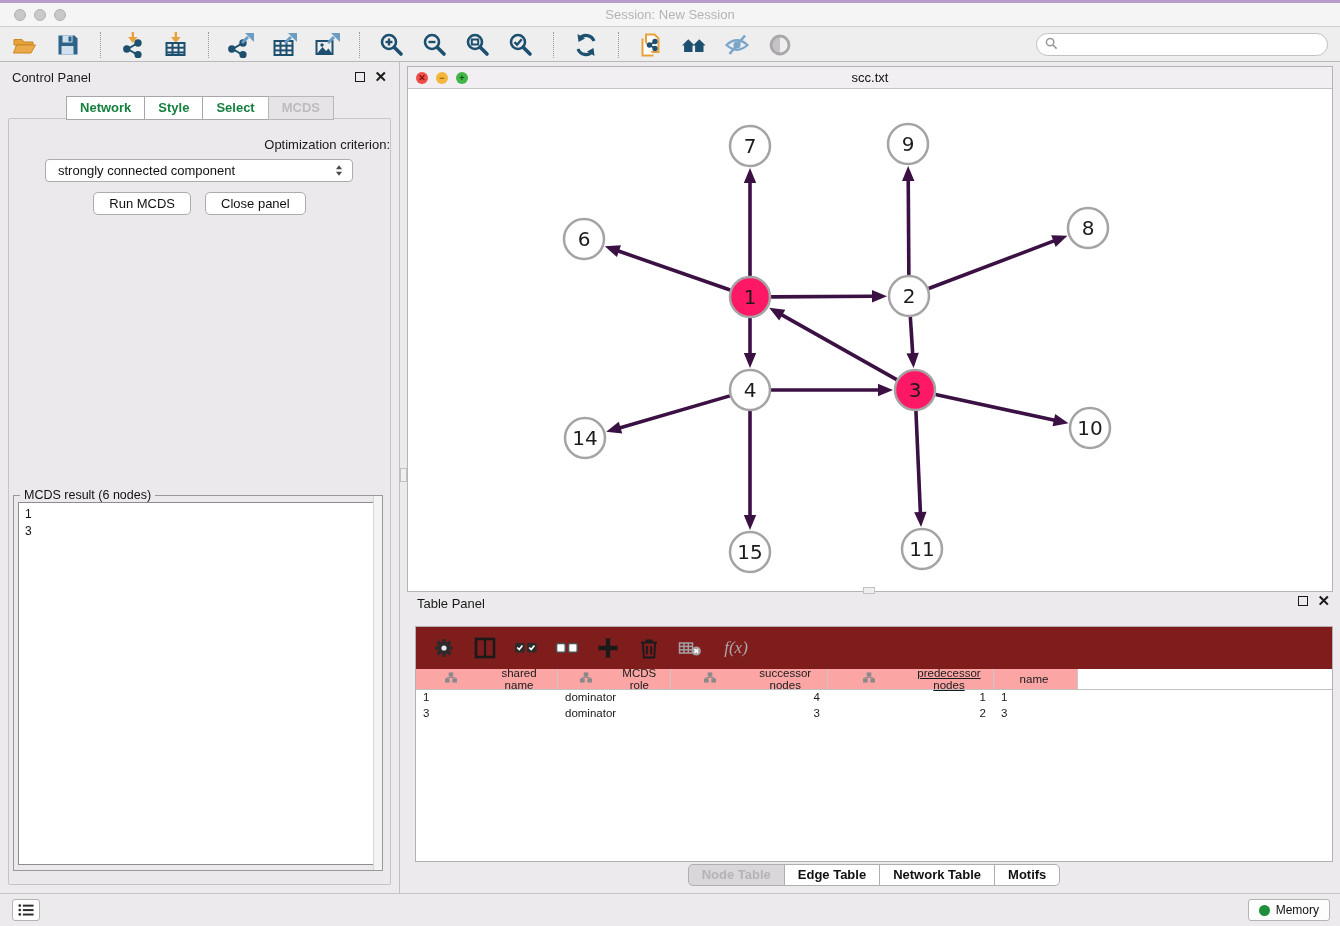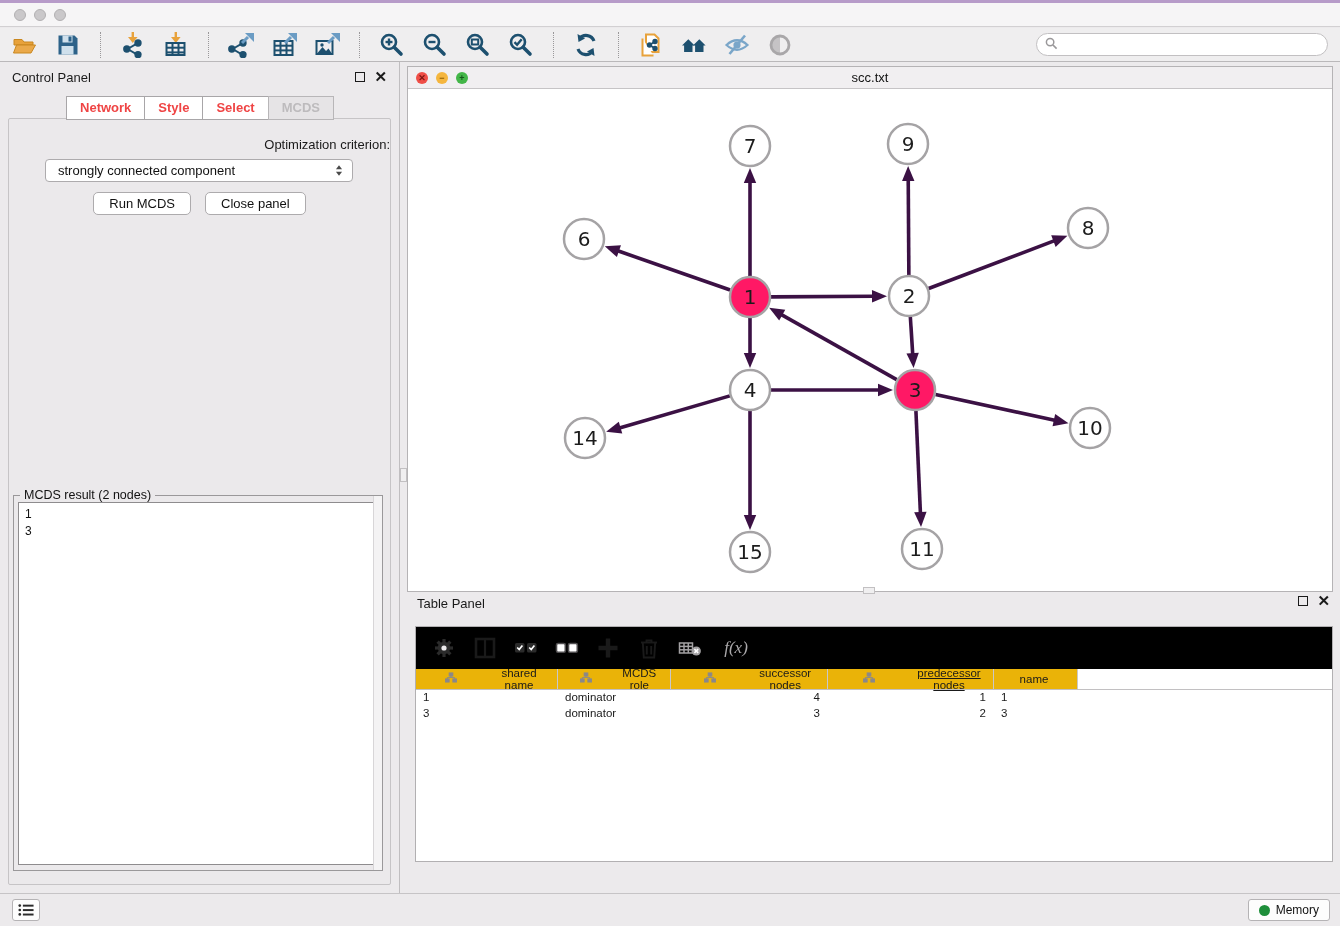--- a/index.html
+++ b/index.html
@@ -26,21 +26,21 @@
 
   
   .control-panel { position:absolute; left:0; top:62px; width:400px; bottom:33px; background:#eceaec;
                    border-right:1px solid #c0bec0; }
   .cp-header { height:30px; display:flex; align-items:center; padding:0 12px; font-size:13px; color:#1a1a1a; }
   .panel-btns { margin-left:auto; display:flex; gap:9px; align-items:center; }
   .float-glyph { width:10px; height:10px; border:1.6px solid #1a1a1a; display:inline-block; }
   .close-glyph { font-size:15px; font-weight:bold; color:#1a1a1a; line-height:10px; }
   .cp-tabs { position:absolute; top:34px; left:0; right:0; display:flex; justify-content:center; z-index:2; }
   .cp-tab { padding:3px 13px 4px; background:#fff; border:1px solid #a8a6a8; margin-right:-1px;
-            font-size:13px; font-weight:bold; color:#ef4444; }
+            font-size:13px; font-weight:bold; color:#15803d; }
   .cp-tab.active { background:#e6e4e6; color:#bdbbbd; border-color:#b8b6b8; }
   .cp-inner { position:absolute; left:8px; right:8px; top:56px; bottom:8px; background:#ebe9eb;
               border:1px solid #c6c4c6; border-radius:2px; }
   .opt-label { margin-top:18px; text-align:right; font-size:13px; color:#1a1a1a; }
   .select { position:absolute; left:36px; right:37px; top:40px; height:23px; background:#fff;
             border:1px solid #adabad; border-radius:4px; display:flex; align-items:center;
             padding:0 6px 0 12px; font-size:13px; color:#111; }
   .select .spacer { flex:1; }
   .cp-buttons { position:absolute; top:73px; left:0; right:0; display:flex; justify-content:center; gap:14px; }
   .btn { background:#fff; border:1px solid #adabad; border-radius:5px; font-size:13px; color:#111;
@@ -67,25 +67,25 @@
   .divider-handle-v { position:absolute; left:400px; top:468px; width:7px; height:14px;
                       background:#f0eff0; border:1px solid #c2c0c2; }
   .divider-handle-h { position:absolute; left:863px; top:587px; width:12px; height:7px;
                       background:#f0eff0; border:1px solid #c2c0c2; }
 
   
   .table-panel { position:absolute; left:407px; right:0; top:596px; bottom:33px; background:#eceaec; }
   .tp-header { height:26px; display:flex; align-items:flex-start; padding:0 10px; font-size:13px; color:#1a1a1a; }
   .tp-box { position:absolute; left:8px; right:7px; top:30px; height:236px; border:1px solid #b2b0b2;
             background:#fff; overflow:hidden; }
-  .tp-toolbar { height:42px; background:#000000; display:flex; align-items:center; gap:17px; padding-left:16px; }
+  .tp-toolbar { height:42px; background:#7f1d1d; display:flex; align-items:center; gap:17px; padding-left:16px; }
   .tp-tool { width:24px; height:24px; display:flex; align-items:center; justify-content:center; }
   .fx-label { font-family:"Liberation Serif", serif; font-style:italic; font-size:17px; color:#aaa8aa; }
   .tbl-header { display:flex; border-bottom:1px solid #c2c0c2; background:#fff; }
-  .tbl-hcell { height:20px; background:#eab308; border-right:1px solid #c9c7c9; display:flex;
+  .tbl-hcell { height:20px; background:#fca5a5; border-right:1px solid #c9c7c9; display:flex;
                align-items:center; padding-left:5px; font-size:11.5px; color:#1a1a1a; }
   .tbl-hcell span { flex:1; text-align:center; padding-right:8px; }
   .tbl-row { display:flex; }
   .tbl-cell { height:16px; font-size:11.5px; color:#1a1a1a; padding:1px 8px 0 7px; }
   .tp-tabs { position:absolute; left:0; right:0; top:268px; display:flex; justify-content:center; }
   .tp-tab { padding:2px 13px 3px; background:#fff; border:1px solid #b0aeb0; margin-right:-1px;
             font-size:13px; font-weight:bold; color:#111; }
   .tp-tab:first-child { border-radius:5px 0 0 5px; }
   .tp-tab:last-child { border-radius:0 5px 5px 0; }
   .tp-tab.active { background:#d9d7d9; color:#b5b3b5; }
@@ -103,20 +103,21 @@
 </head>
 <body>
 
 <div class="purple-strip"></div>
 <div class="titlebar">
   <div class="lights">
     <div class="light"></div>
     <div class="light"></div>
     <div class="light"></div>
   </div>
+  <div class="win-title">Session: New Session</div>
 </div>
 
 <div class="toolbar" id="main-toolbar">
   <div class="tb-icon">
       <svg width="26" height="26" viewBox="0 0 26 26">
         <path fill="#e8a23b" stroke="#c9871f" d="M2 7.5h8l2 2.5h9v3H2z"></path>
         <path fill="#eaa94a" stroke="#c9871f" d="M4.5 13h19l-4.5 8H1.5z"></path>
       </svg>
     </div>
     <div class="tb-icon">
@@ -302,21 +303,21 @@
       <span class="spacer"></span>
       <svg width="14" height="15" viewBox="0 0 16 15">
         <path d="M4.5 6l3.5-4.5L11.5 6zM4.5 9l3.5 4.5L11.5 9z" fill="#4a4a4a"></path>
       </svg>
     </div>
     <div class="cp-buttons">
       <button class="btn">Run MCDS</button>
       <button class="btn">Close panel</button>
     </div>
     <div class="result-group">
-      <span class="result-legend">MCDS result (2 nodes)</span>
+      <span class="result-legend">MCDS result (6 nodes)</span>
       <div class="result-area">1
 3</div>
       <div class="result-scroll"></div>
     </div>
   </div>
 </div>
 
 <div class="network-window">
   <div class="nw-titlebar">
     <div class="nw-lights">
@@ -517,20 +518,26 @@
         </div>
         <div class="tbl-row">
           <div class="tbl-cell" style="width: 142px; text-align: left;">3</div>
           <div class="tbl-cell" style="width: 113px; text-align: left;">dominator</div>
           <div class="tbl-cell" style="width: 157px; text-align: right;">3</div>
           <div class="tbl-cell" style="width: 166px; text-align: right;">2</div>
           <div class="tbl-cell" style="width: 84px; text-align: left;">3</div>
         </div>
       </div>
   </div>
+  <div class="tp-tabs" id="tp-tabs">
+      <div class="tp-tab active">Node Table</div>
+      <div class="tp-tab">Edge Table</div>
+      <div class="tp-tab">Network Table</div>
+      <div class="tp-tab">Motifs</div>
+    </div>
 </div>
 
 <div class="statusbar">
   <div class="list-btn">
     <svg width="18" height="16" viewBox="0 0 20 18">
       <g fill="#2b2b2b">
         <circle cx="3" cy="4" r="1.5"></circle>
           <circle cx="3" cy="9" r="1.5"></circle>
           <circle cx="3" cy="14" r="1.5"></circle>
         <rect x="6.5" y="3" width="12" height="2.2"></rect>

